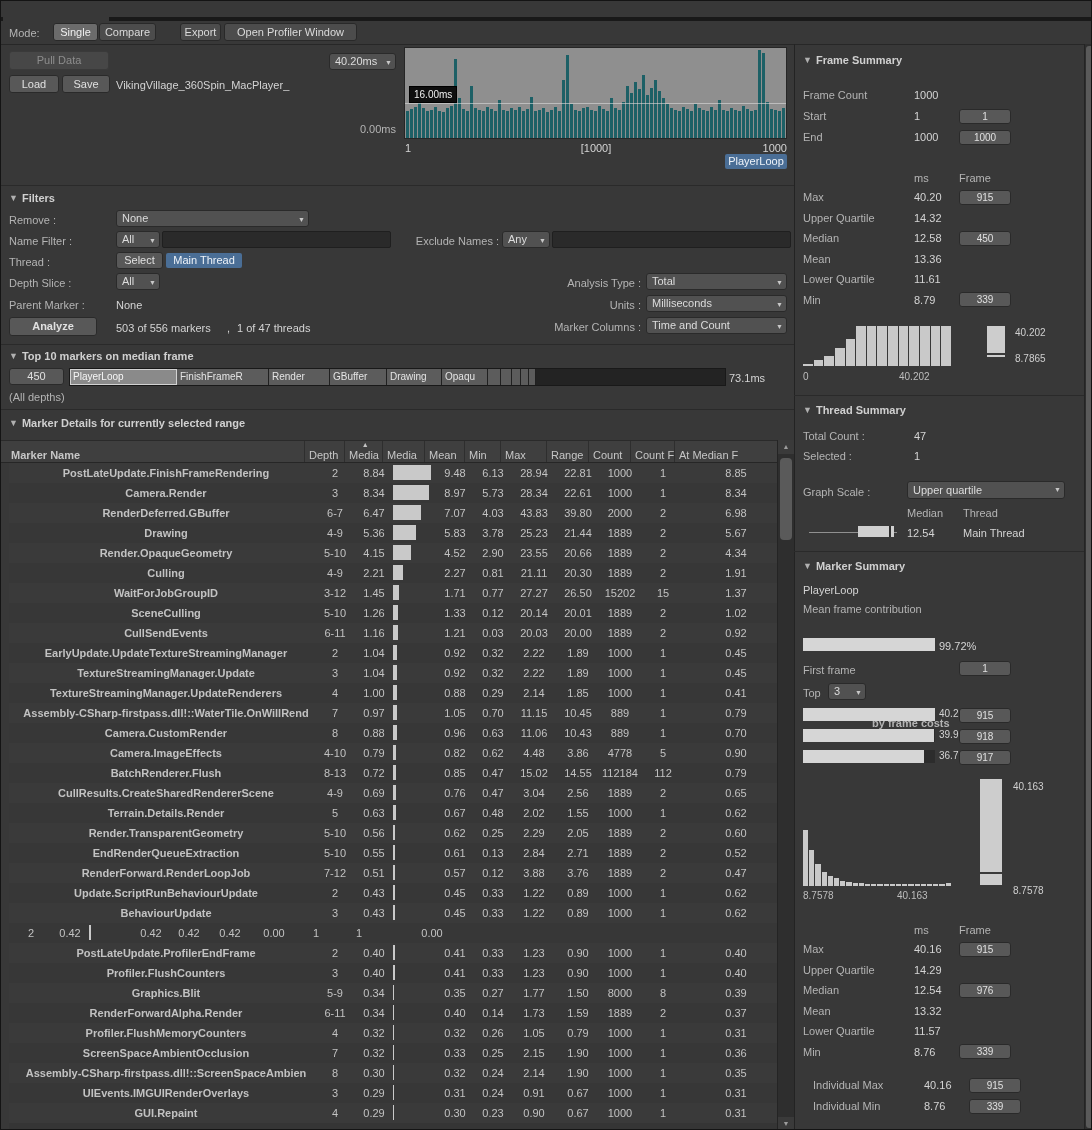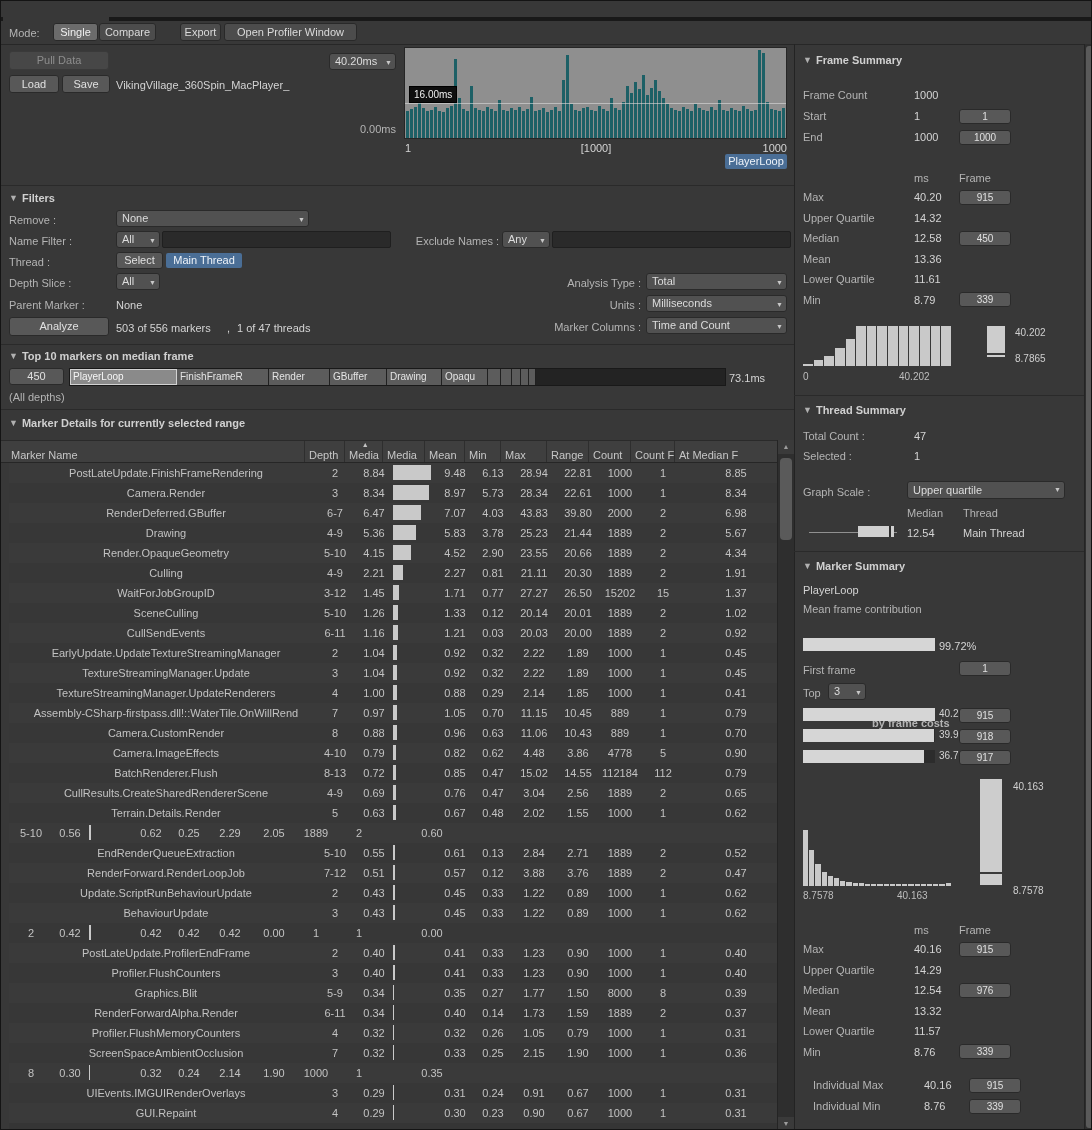--- a/index.html
+++ b/index.html
@@ -39,21 +39,21 @@
   .seg.sel{background:#8a8a8a;color:#f6f6f6;outline:1px solid #d2d2d2;outline-offset:-1px;}
   
   .thead{position:absolute;background:#3f3f3f;border-top:1px solid #2a2a2a;border-bottom:1px solid #262626;display:flex;box-sizing:border-box;}
   .th{box-sizing:border-box;border-right:1px solid #2e2e2e;color:#c6c6c6;padding:8px 0 0 4px;position:relative;white-space:nowrap;overflow:hidden;}
   .th .sort{position:absolute;top:0;left:45%;font-size:7px;color:#c4c4c4;}
   .th .sort::before{content:"▲";}
   .tbody{position:absolute;overflow:hidden;background:#353535;}
   .trow{display:flex;height:20px;line-height:20px;background:#3a3a3a;}
   .trow.odd{background:#373737;}
   .tc{box-sizing:border-box;padding-left:4px;white-space:nowrap;overflow:hidden;color:#c2c2c2;}
-  .w0{width:304px;flex:0 0 304px;} .w1{width:40px;flex:0 0 40px;} .w2{width:38px;flex:0 0 38px;}
+  .w0{width:304px;flex:0 0 304px;font-weight:bold;} .w1{width:40px;flex:0 0 40px;} .w2{width:38px;flex:0 0 38px;}
   .w3{width:42px;flex:0 0 42px;} .w4{width:40px;flex:0 0 40px;} .w5{width:36px;flex:0 0 36px;}
   .w6{width:46px;flex:0 0 46px;} .w7{width:42px;flex:0 0 42px;} .w8{width:42px;flex:0 0 42px;}
   .w9{width:44px;flex:0 0 44px;} .w10{width:102px;flex:0 0 102px;border-right:none;}
   .th.w0,.tc.w0{padding-left:10px;}
   .tc.bar-cell{padding:0 2px;}
   .medbar{height:15px;margin-top:2px;background:#c9c9c9;}
   
   .vsb{position:absolute;background:#2e2e2e;border-left:1px solid #242424;box-sizing:border-box;}
   .sb-arrow{position:absolute;left:0;width:100%;height:14px;color:#9c9c9c;font-size:7px;text-align:center;line-height:14px;background:#3a3a3a;}
   .sb-arrow.up::before{content:"▲";}
@@ -236,21 +236,21 @@
   <div class="abs lab" style="left:8px;top:275px;">Depth Slice :</div>
   <div class="dd" style="left:115px;top:272px;width:44px;height:17px;"><span>All</span><span class="dd-arrow"></span></div>
   <div class="abs lab r" style="left:520px;top:275px;width:120px;">Analysis Type :</div>
   <div class="dd" style="left:645px;top:272px;width:141px;height:17px;"><span>Total</span><span class="dd-arrow"></span></div>
 
   <div class="abs lab" style="left:8px;top:297px;">Parent Marker :</div>
   <div class="abs val" style="left:115px;top:297px;">None</div>
   <div class="abs lab r" style="left:520px;top:297px;width:120px;">Units :</div>
   <div class="dd" style="left:645px;top:294px;width:141px;height:17px;"><span>Milliseconds</span><span class="dd-arrow"></span></div>
 
-  <div class="abs btn" style="left:8px;top:316px;width:100px;height:19px;line-height:17px;">Analyze</div>
+  <div class="abs btn" style="left:8px;top:316px;width:88px;height:19px;line-height:17px;font-weight:bold;">Analyze</div>
   <div class="abs val" style="left:115px;top:320px;">503 of 556 markers</div>
   <div class="abs val" style="left:226px;top:320px;">,</div>
   <div class="abs val" style="left:236px;top:320px;">1 of 47 threads</div>
   <div class="abs lab r" style="left:520px;top:319px;width:120px;">Marker Columns :</div>
   <div class="dd" style="left:645px;top:316px;width:141px;height:17px;"><span>Time and Count</span><span class="dd-arrow"></span></div>
 
   <div class="hdiv" style="left:0;top:343px;width:793px;"></div>
   <div class="abs sect" style="left:8px;top:348px;"><span class="fold"></span><span>Top 10 markers on median frame</span></div>
   <div class="abs btn" style="left:8px;top:367px;width:55px;height:17px;line-height:15px;">450</div>
   <div class="topbar" style="left:68px;top:367px;width:657px;height:18px;">
@@ -550,20 +550,21 @@
         </div>
         <div class="tc w4">0.67</div>
         <div class="tc w5">0.48</div>
         <div class="tc w6">2.02</div>
         <div class="tc w7">1.55</div>
         <div class="tc w8">1000</div>
         <div class="tc w9">1</div>
         <div class="tc w10">0.62</div>
       </div>
       <div class="trow">
+        <div class="tc w0">Render.TransparentGeometry</div>
         <div class="tc w1">5-10</div>
         <div class="tc w2">0.56</div>
         <div class="tc w3 bar-cell">
           <div class="medbar" style="width: 6.33484%;"></div>
         </div>
         <div class="tc w4">0.62</div>
         <div class="tc w5">0.25</div>
         <div class="tc w6">2.29</div>
         <div class="tc w7">2.05</div>
         <div class="tc w8">1889</div>
@@ -728,20 +729,21 @@
         </div>
         <div class="tc w4">0.33</div>
         <div class="tc w5">0.25</div>
         <div class="tc w6">2.15</div>
         <div class="tc w7">1.90</div>
         <div class="tc w8">1000</div>
         <div class="tc w9">1</div>
         <div class="tc w10">0.36</div>
       </div>
       <div class="trow">
+        <div class="tc w0">Assembly-CSharp-firstpass.dll!::ScreenSpaceAmbien</div>
         <div class="tc w1">8</div>
         <div class="tc w2">0.30</div>
         <div class="tc w3 bar-cell">
           <div class="medbar" style="width: 3.39367%;"></div>
         </div>
         <div class="tc w4">0.32</div>
         <div class="tc w5">0.24</div>
         <div class="tc w6">2.14</div>
         <div class="tc w7">1.90</div>
         <div class="tc w8">1000</div>

